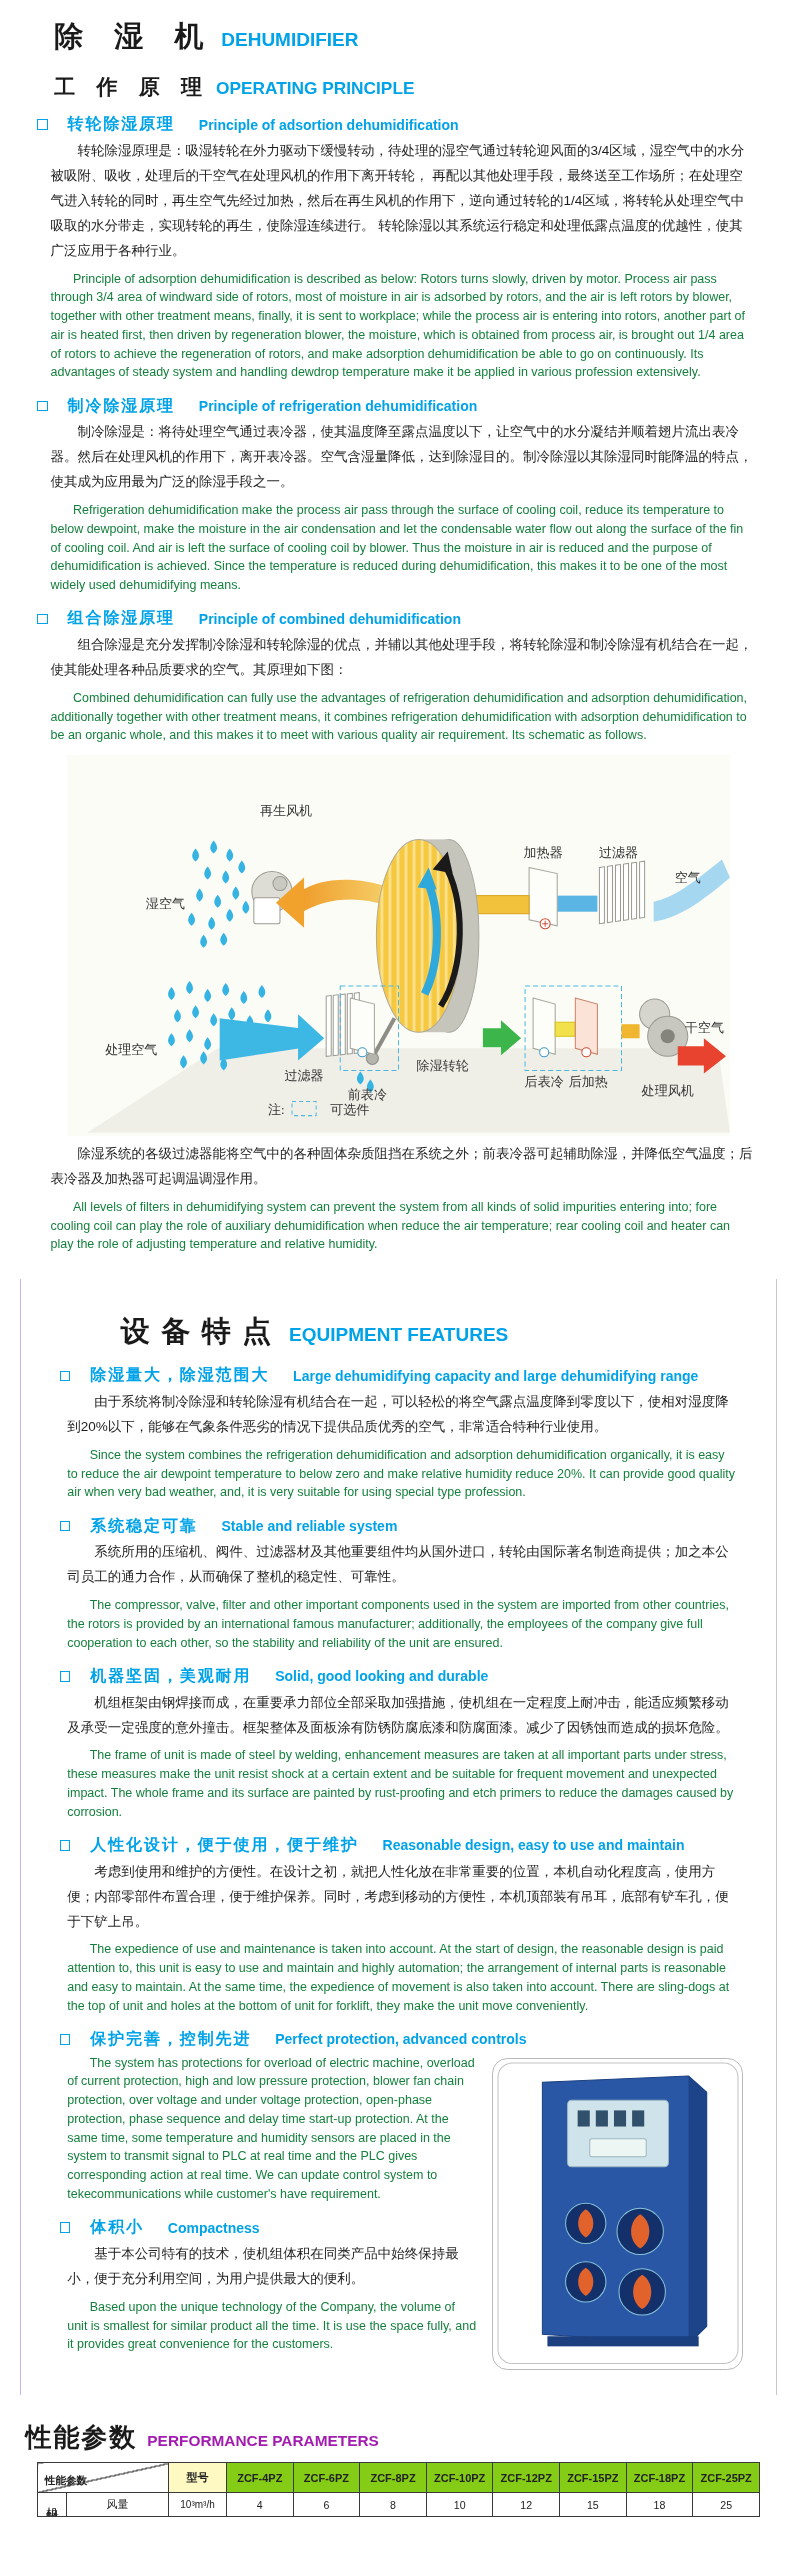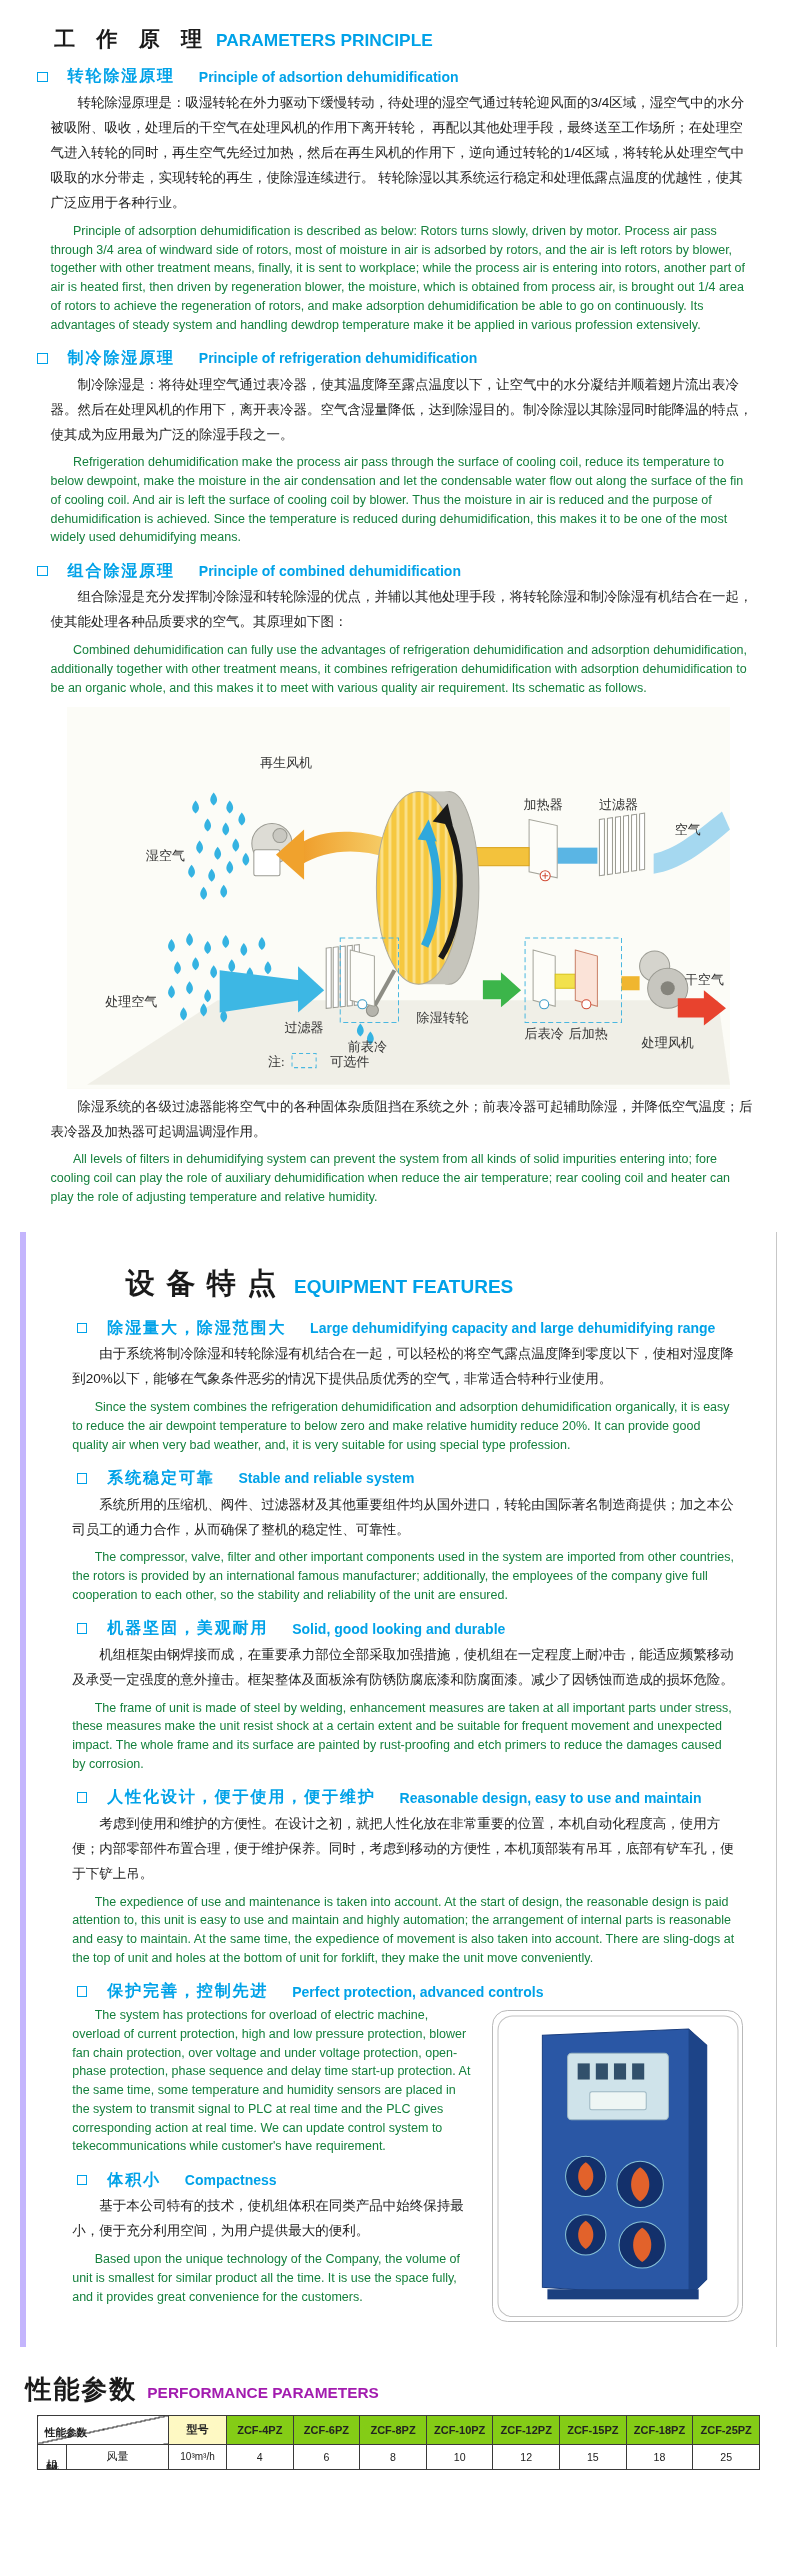--- a/index.html
+++ b/index.html
@@ -20,24 +20,24 @@
 
   .para-cn{font-size:13.5px;line-height:1.85;color:#1e1e1e;text-indent:2em;margin:3.8px 5.8px 5.8px 13.5px;}
   .para-en{font-size:12.5px;line-height:1.5;color:#15803d;text-indent:1.8em;margin:3.8px 5.8px 9.6px 13.5px;}
 
   
   .diagram-wrap{width:663px;margin:9.6px auto 5.8px auto;background:linear-gradient(#fdfdf9,#f6f6ef);font-family:Liberation Serif, serif;}
   .diagram-wrap svg{display:block;width:100%;height:auto;}
   .dlabel{font-size:13px;fill:#333;}
 
   
-  .features-box{border-left:6px solid #c4b5fd;border-right:1px solid #c7c7c7;margin:25px -17.3px 9.6px -17.3px;padding:9.6px 33px 17.3px 33px;}
+  .features-box{border-left:1px solid #c4b5fd;border-right:1px solid #c7c7c7;margin:25px -17.3px 9.6px -17.3px;padding:9.6px 33px 17.3px 33px;}
   .features-box .h1{margin-left:67px;margin-top:23px;}
   .feature{margin-top:9.6px;}
-  .feature .sub{margin-left:18px;}
+  .feature .sub{margin-left:6px;}
   .machine-figure{float:right;width:242px;margin:3.8px 0 7.7px 15.4px;border:1px solid #b9b9b9;border-radius:15.4px;padding:3.8px;background:#fff;}
   .machine-figure svg{display:block;width:100%;height:auto;}
   .clear{clear:both;}
 
   
   .params-heading{margin:25px 0 7.7px -11.5px;}
   .params-heading .cn{font-size:26px;font-weight:bold;color:#1a1a1a;letter-spacing:1.9px;}
   .params-heading .en{font-size:15.4px;font-weight:bold;color:#a21caf;margin-left:5.8px;}
   table.params{width:100%;border-collapse:collapse;table-layout:fixed;font-size:10.6px;text-align:center;border:1.9px solid #111;}
   table.params th,table.params td{border:1px solid #3a3a3a;padding:2.9px 1px;overflow:hidden;}
@@ -48,24 +48,28 @@
   .bg-w td{background:#fff;}
   td.grp{writing-mode:vertical-lr;text-orientation:upright;font-size:13px;letter-spacing:2.9px;padding:3.8px 1px;}
   td.lbl{font-size:11px;}
   td.unit{font-size:10px;}
 </style>
 <title>除 湿 机 DEHUMIDIFIER</title></head>
 <body>
 
 <div class="page">
 
+  <div class="h1">
+    <span class="cn">除 湿 机</span>
+    <span class="en">DEHUMIDIFIER</span>
+  </div>
 
   <div class="h2">
     <span class="cn">工 作 原 理</span>
-    <span class="en">PARAMETERS PRINCIPLE</span>
+    <span class="en">OPERATING PRINCIPLE</span>
   </div>
 
   <div>
     <div class="sub">
       <span class="sq"></span>
       <span class="cn">转轮除湿原理</span>
       <span class="en">Principle of adsortion dehumidification</span>
     </div>
     <p class="para-cn">转轮除湿原理是：吸湿转轮在外力驱动下缓慢转动，待处理的湿空气通过转轮迎风面的3/4区域，湿空气中的水分被吸附、吸收，处理后的干空气在处理风机的作用下离开转轮， 再配以其他处理手段，最终送至工作场所；在处理空气进入转轮的同时，再生空气先经过加热，然后在再生风机的作用下，逆向通过转轮的1/4区域，将转轮从处理空气中吸取的水分带走，实现转轮的再生，使除湿连续进行。 转轮除湿以其系统运行稳定和处理低露点温度的优越性，使其广泛应用于各种行业。</p>
     <p class="para-en">Principle of adsorption  dehumidification is described  as below: Rotors turns  slowly, driven by motor. Process air  pass through 3/4 area of windward  side of rotors, most of moisture  in air is adsorbed  by rotors, and the air  is left rotors by blower, together  with other treatment  means, finally,  it is  sent to  workplace; while  the process  air is  entering into  rotors, another  part of air  is heated first, then  driven by  regeneration  blower, the  moisture,  which is  obtained from  process  air, is  brought out  1/4  area of  rotors to achieve the regeneration of  rotors, and make  adsorption dehumidification be  able to go on continuously.  Its advantages of steady system and handling dewdrop temperature  make it be applied  in various  profession extensively.</p>

